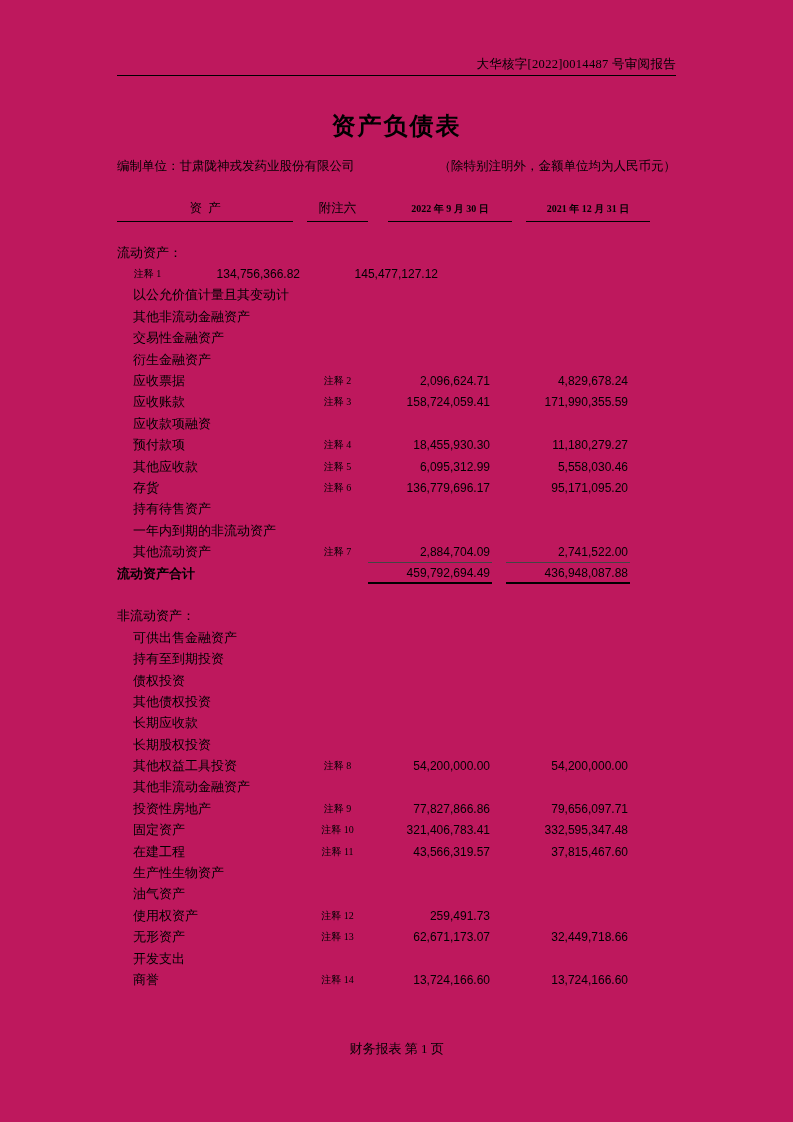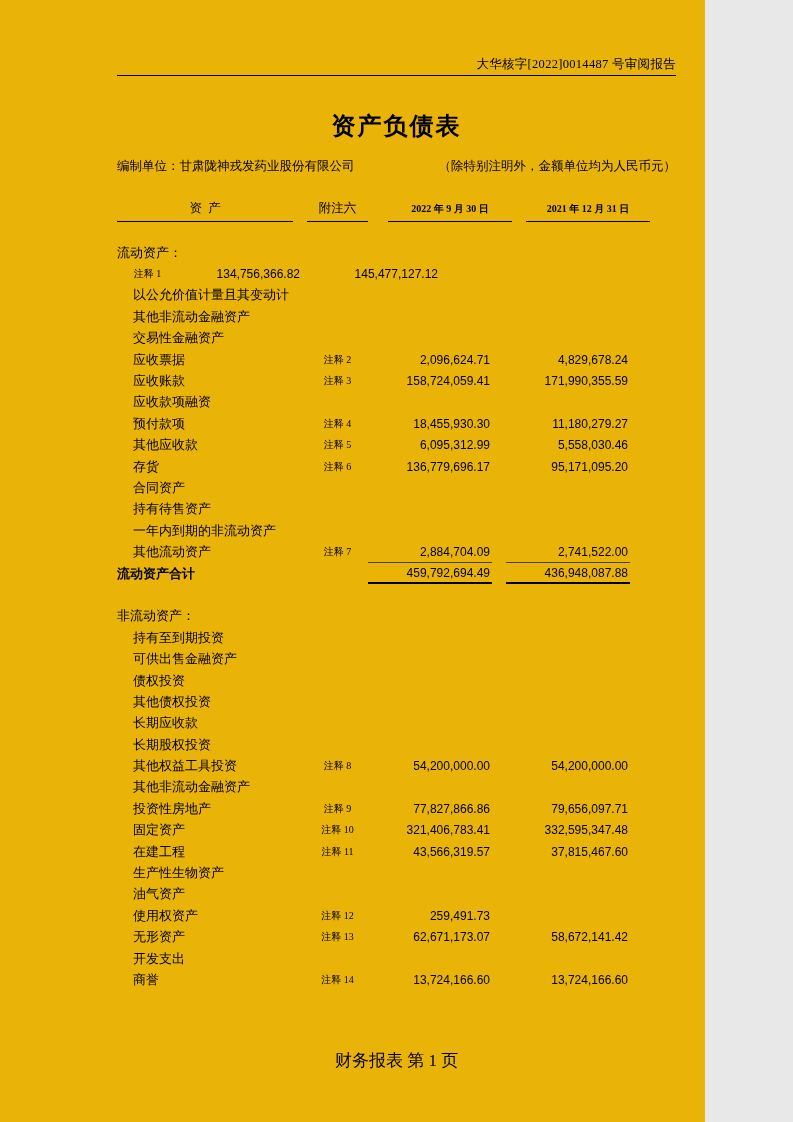--- a/index.html
+++ b/index.html
@@ -1,18 +1,18 @@
 <!DOCTYPE html>
 <html><head>
 <meta charset="utf-8">
 <style>
   * { margin:0; padding:0; box-sizing:border-box; }
   html,body { background:#e8e8e8; }
   .page {
-    position:relative; width:705px; height:1122px; background:#eab308;
+    position:relative; width:793px; height:1122px; background:#be185d;
     color:#000; overflow:hidden;
     font-family:"Liberation Serif","DejaVu Serif",serif;
   }
   .abs { position:absolute; }
   .content-x { left:117px; width:559px; }
 
   
   .report-no {
     top:56px; text-align:right; font-size:12.5px; letter-spacing:.3px;
     font-family:"Liberation Serif","DejaVu Serif",serif;
@@ -46,21 +46,21 @@
   .c.val { width:124px; justify-content:flex-end; padding-right:2px; }
   .rule-thin { border-bottom:1px solid #444; }
   .rule-thick { border-bottom:2.2px solid #000; }
 
   .num, .c.val { font-family:"Liberation Sans","DejaVu Sans",sans-serif; font-size:12px; }
   .mixed { font-family:Liberation Serif, serif; font-size:10px; }
   .bold { font-weight:bold; }
 
   .page-footer {
     top:1040px; left:0; width:793px; text-align:center;
-    font-size:17px; white-space:pre;margin-top:9px;
+    font-size:13px; white-space:pre;
   }
 </style>
 </head>
 <body>
 
 <div class="page">
 
   <div class="abs content-x report-no">大华核字[2022]0014487 号审阅报告</div>
 
   <div class="abs content-x header-rule"></div>
@@ -112,20 +112,27 @@
         <div class="c val num"></div>
       </div>
       <div class="trow">
         <div class="c name item">交易性金融资产</div>
         <div class="c note mixed"></div>
         <div class="c val num"></div>
         <div class="c " style="width: 14px;"></div>
         <div class="c val num"></div>
       </div>
       <div class="trow">
+        <div class="c name item">衍生金融资产</div>
+        <div class="c note mixed"></div>
+        <div class="c val num"></div>
+        <div class="c " style="width: 14px;"></div>
+        <div class="c val num"></div>
+      </div>
+      <div class="trow">
         <div class="c name item">应收票据</div>
         <div class="c note mixed">注释 2</div>
         <div class="c val num">2,096,624.71</div>
         <div class="c " style="width: 14px;"></div>
         <div class="c val num">4,829,678.24</div>
       </div>
       <div class="trow">
         <div class="c name item">应收账款</div>
         <div class="c note mixed">注释 3</div>
         <div class="c val num">158,724,059.41</div>
@@ -154,27 +161,20 @@
         <div class="c val num">5,558,030.46</div>
       </div>
       <div class="trow">
         <div class="c name item">存货</div>
         <div class="c note mixed">注释 6</div>
         <div class="c val num">136,779,696.17</div>
         <div class="c " style="width: 14px;"></div>
         <div class="c val num">95,171,095.20</div>
       </div>
       <div class="trow">
-        <div class="c name item">合同资产</div>
-        <div class="c note mixed"></div>
-        <div class="c val num"></div>
-        <div class="c " style="width: 14px;"></div>
-        <div class="c val num"></div>
-      </div>
-      <div class="trow">
         <div class="c name item">持有待售资产</div>
         <div class="c note mixed"></div>
         <div class="c val num"></div>
         <div class="c " style="width: 14px;"></div>
         <div class="c val num"></div>
       </div>
       <div class="trow">
         <div class="c name item">一年内到期的非流动资产</div>
         <div class="c note mixed"></div>
         <div class="c val num"></div>
@@ -197,28 +197,28 @@
       </div>
       <div class="trow"></div>
       <div class="trow">
         <div class="c name section">非流动资产：</div>
         <div class="c note mixed"></div>
         <div class="c val num"></div>
         <div class="c " style="width: 14px;"></div>
         <div class="c val num"></div>
       </div>
       <div class="trow">
+        <div class="c name item">可供出售金融资产</div>
+        <div class="c note mixed"></div>
+        <div class="c val num"></div>
+        <div class="c " style="width: 14px;"></div>
+        <div class="c val num"></div>
+      </div>
+      <div class="trow">
         <div class="c name item">持有至到期投资</div>
-        <div class="c note mixed"></div>
-        <div class="c val num"></div>
-        <div class="c " style="width: 14px;"></div>
-        <div class="c val num"></div>
-      </div>
-      <div class="trow">
-        <div class="c name item">可供出售金融资产</div>
         <div class="c note mixed"></div>
         <div class="c val num"></div>
         <div class="c " style="width: 14px;"></div>
         <div class="c val num"></div>
       </div>
       <div class="trow">
         <div class="c name item">债权投资</div>
         <div class="c note mixed"></div>
         <div class="c val num"></div>
         <div class="c " style="width: 14px;"></div>
@@ -299,21 +299,21 @@
         <div class="c note mixed">注释 12</div>
         <div class="c val num">259,491.73</div>
         <div class="c " style="width: 14px;"></div>
         <div class="c val num"></div>
       </div>
       <div class="trow">
         <div class="c name item">无形资产</div>
         <div class="c note mixed">注释 13</div>
         <div class="c val num">62,671,173.07</div>
         <div class="c " style="width: 14px;"></div>
-        <div class="c val num">58,672,141.42</div>
+        <div class="c val num">32,449,718.66</div>
       </div>
       <div class="trow">
         <div class="c name item">开发支出</div>
         <div class="c note mixed"></div>
         <div class="c val num"></div>
         <div class="c " style="width: 14px;"></div>
         <div class="c val num"></div>
       </div>
       <div class="trow">
         <div class="c name item">商誉</div>

